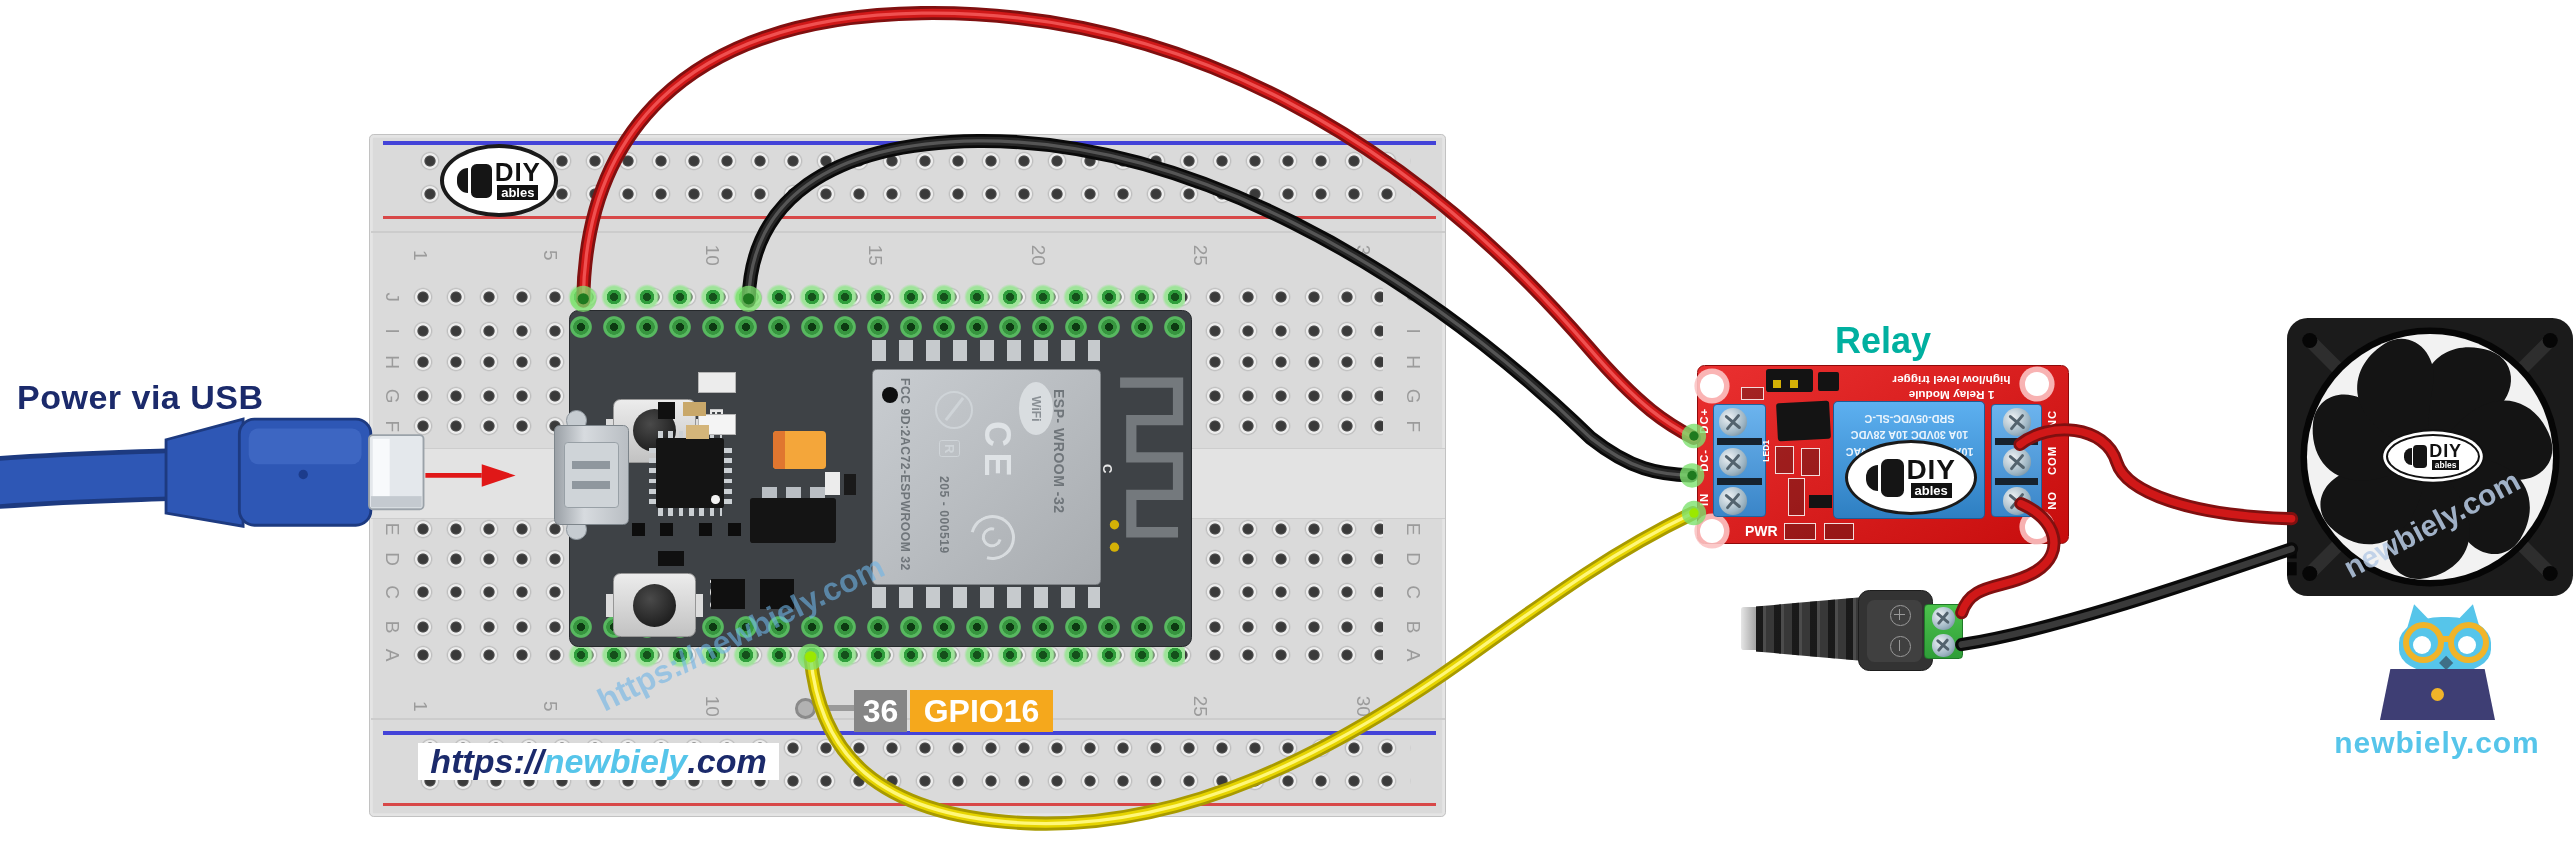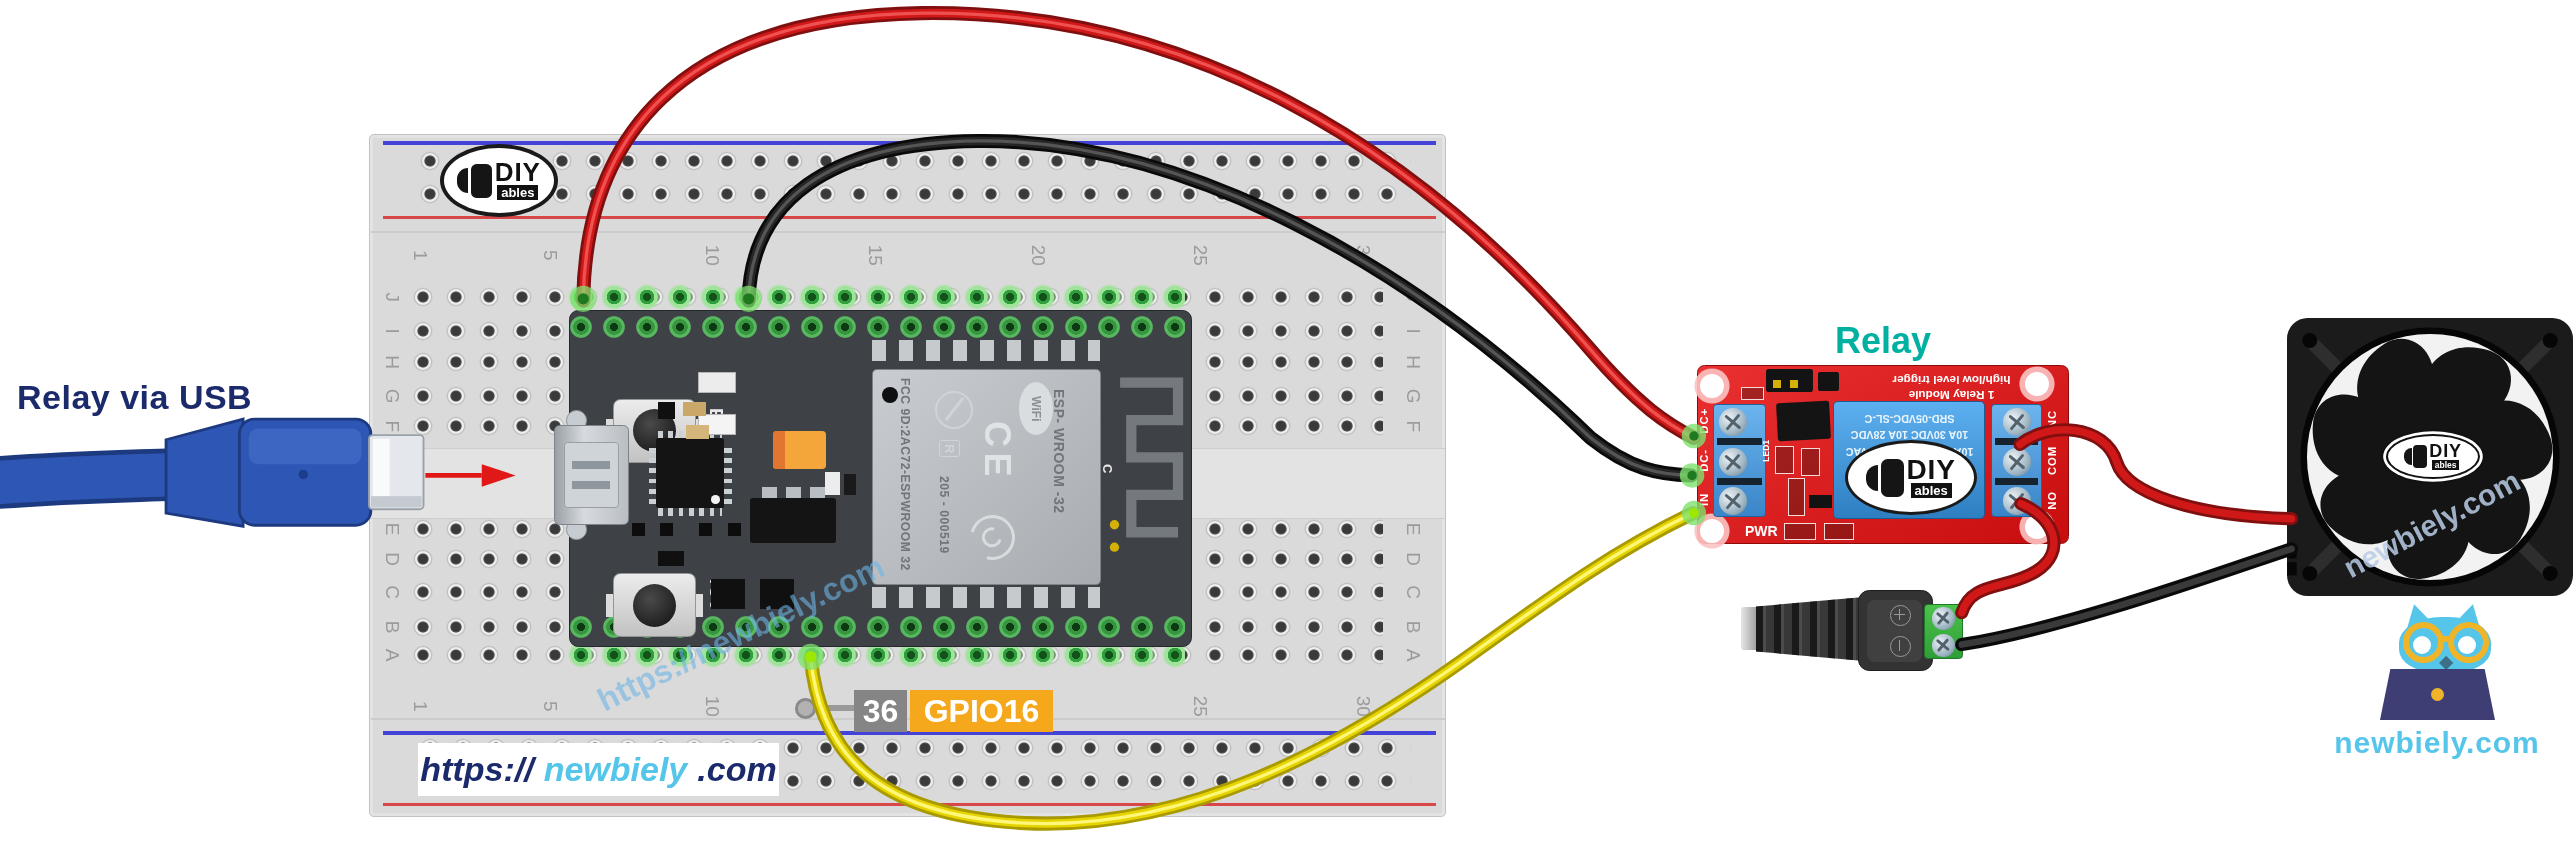--- a/index.html
+++ b/index.html
@@ -146,22 +146,22 @@
   <span class="bb-lbl" style="left:1401px;top:547px;">D</span>
   <span class="bb-lbl" style="left:1401px;top:580px;">C</span>
   <span class="bb-lbl" style="left:1401px;top:615px;">B</span>
   <span class="bb-lbl" style="left:1401px;top:643px;">A</span>
 
   <div class="abs" style="left:795px;top:698px;width:20.7px;height:20.7px;border-radius:50%;background:#b2b2b2;border:3.8px solid #8a8a8a;"></div>
   <div class="abs" style="left:814px;top:705px;width:41px;height:5.6px;background:#9a9a9a;"></div>
   <div class="abs" style="left:854px;top:690px;width:53px;height:42px;background:#858585;color:#fff;font:bold 32px 'Liberation Sans',sans-serif;text-align:center;line-height:42px;">36</div>
   <div class="abs" style="left:910px;top:690px;width:143px;height:42px;background:#f5a81c;color:#fff;font:bold 32px 'Liberation Sans',sans-serif;text-align:center;line-height:42px;">GPIO16</div>
 
-  <div class="abs" style="left:418px;top:743px;width:361px;height:53px;background:#fff;display:flex;align-items:center;justify-content:center;
-              font:bold italic 34px 'Liberation Sans',sans-serif;gap:10px;">
+  <div class="abs" style="left:418px;top:743px;width:361px;height:37px;background:#fff;display:flex;align-items:center;justify-content:center;
+              font:bold italic 34px 'Liberation Sans',sans-serif;">
     <span style="color:#1b2a6b;">https://</span>
       <span style="color:#56c5ea;">newbiely</span>
       <span style="color:#1b2a6b;">.com</span>
   </div>
 
   <div class="abs esp-board" style="left:569px;top:310px;width:623px;height:337px;"></div>
   <div class="abs pads-green" style="left:565px;top:313px;width:620px;"></div>
   <div class="abs pads-green" style="left:565px;top:613px;width:620px;"></div>
   <div class="abs mod-pads" style="left:872px;top:340px;width:228px;"></div>
   <div class="abs mod-pads" style="left:872px;top:587px;width:228px;"></div>
@@ -412,17 +412,17 @@
         <circle cx="862" cy="699" r="6" fill="#9be800"></circle>
       <circle cx="1802" cy="464" r="13" fill="rgba(125,225,110,.8)"></circle>
         <circle cx="1802" cy="464" r="5" fill="#1f7a1f"></circle>
       <circle cx="1800" cy="506" r="13" fill="rgba(125,225,110,.8)"></circle>
         <circle cx="1800" cy="506" r="5" fill="#1f7a1f"></circle>
       <circle cx="1802" cy="546" r="13" fill="rgba(125,225,110,.8)"></circle>
         <circle cx="1802" cy="546" r="5" fill="#9be800"></circle>
     </g>
   </svg>
 
-  <span class="abs" style="left:17px;top:378px;font-size:34px;font-weight:600;color:#1b2a6b;letter-spacing:0.5px;">Relay via USB</span>
+  <span class="abs" style="left:17px;top:378px;font-size:34px;font-weight:600;color:#1b2a6b;letter-spacing:0.5px;">Power via USB</span>
   <span class="abs teal-lbl" style="left:1770px;top:320px;width:226px;font-size:36px;">Relay</span>
 
 </div>
 
 
 </body></html>

